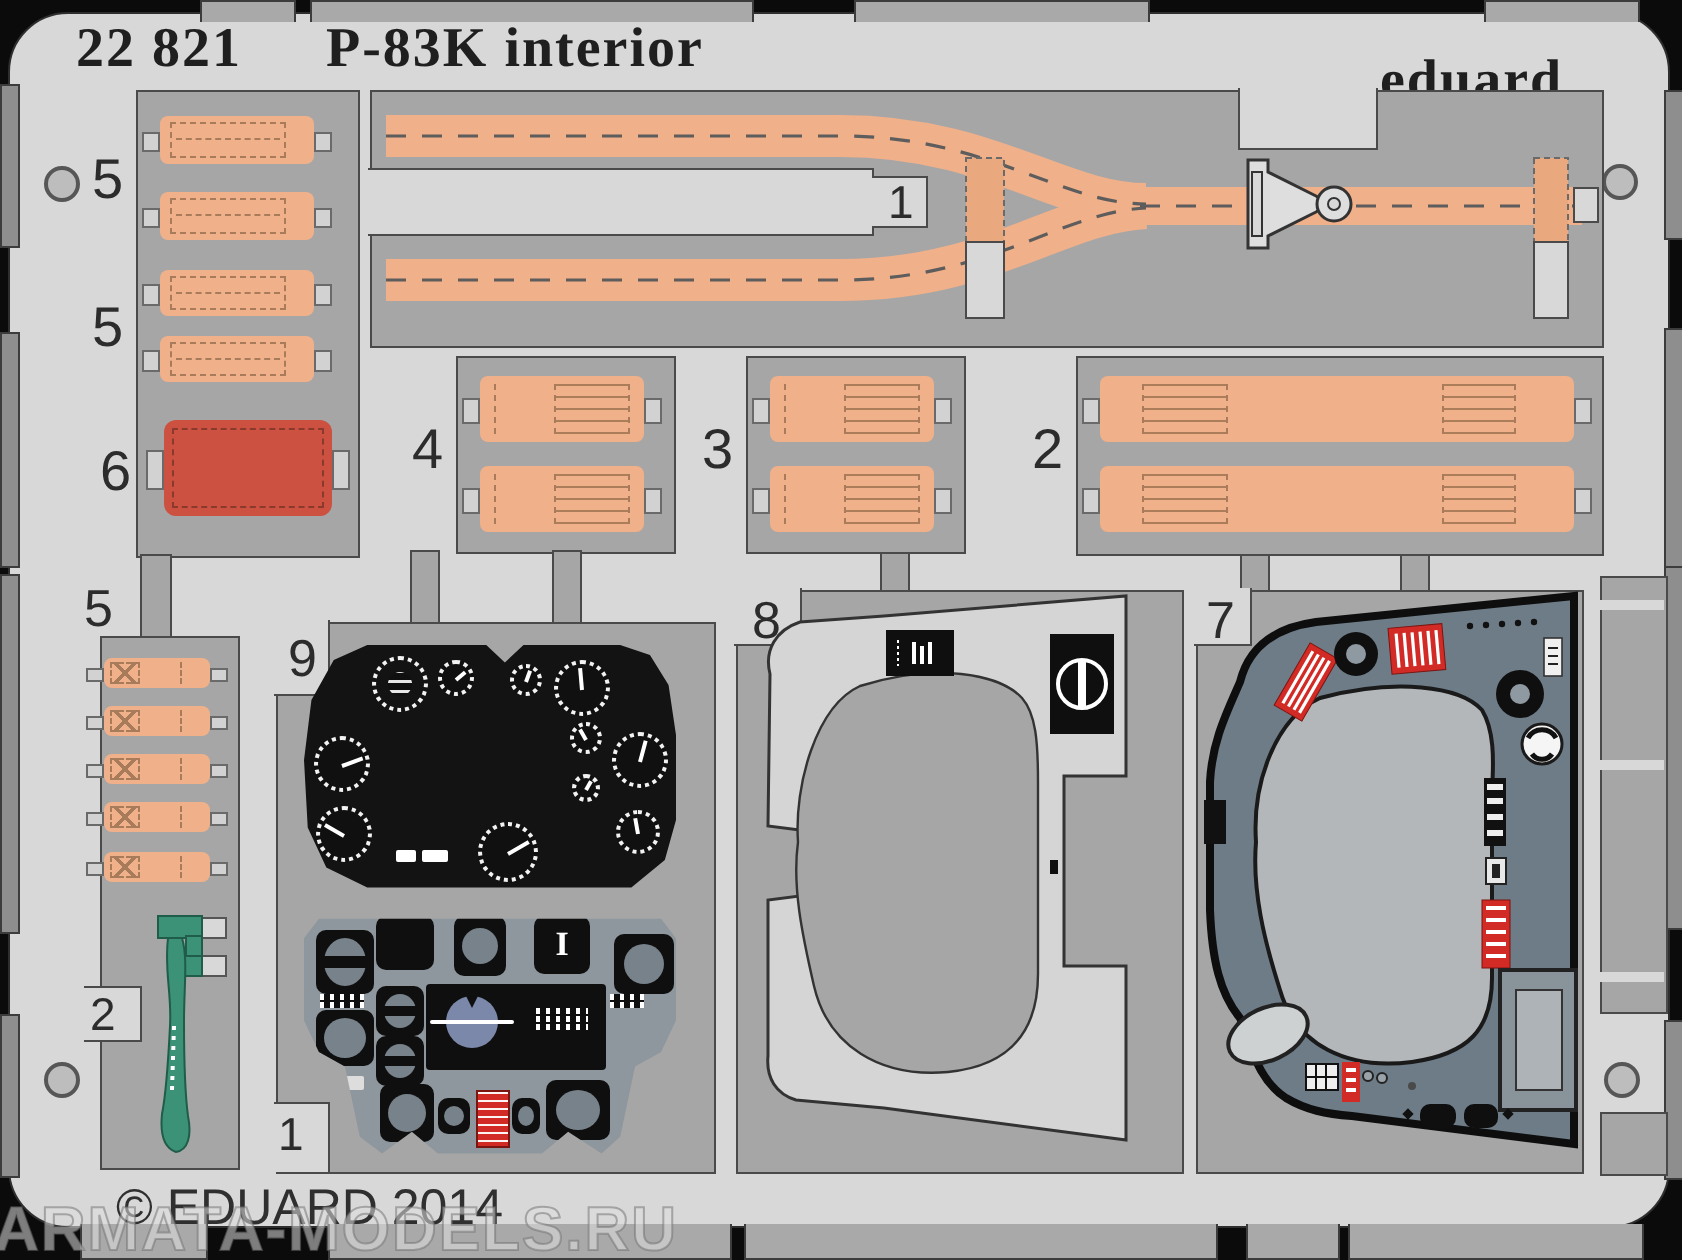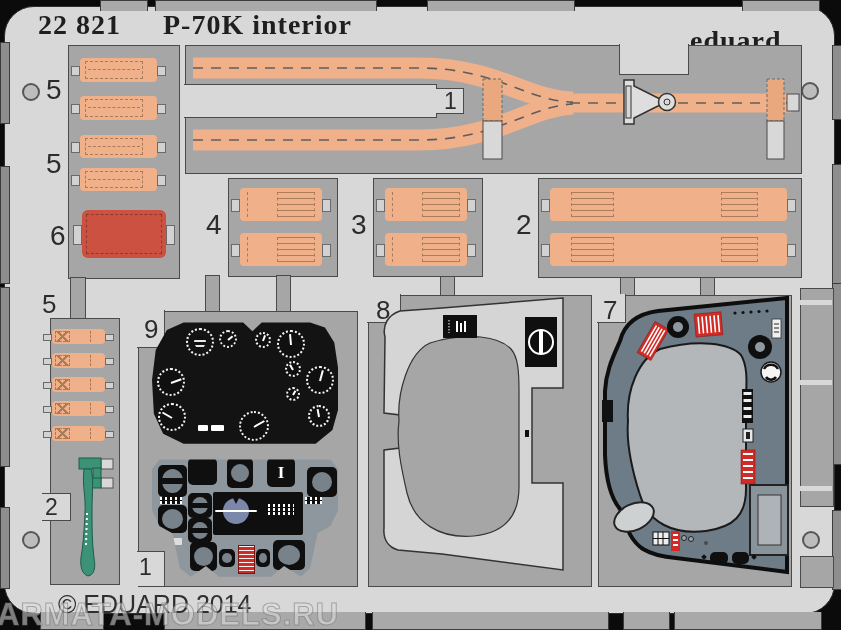--- a/index.html
+++ b/index.html
@@ -62,21 +62,21 @@
   <div class="rail" style="left:832px;top:164px;width:8px;height:124px"></div>
   <div class="rail" style="left:832px;top:283px;width:8px;height:180px"></div>
   <div class="rail" style="left:832px;top:510px;width:8px;height:78px"></div>
 
   <div class="holec" style="left:22px;top:83px"></div>
   <div class="holec" style="left:801px;top:82px"></div>
   <div class="holec" style="left:22px;top:531px"></div>
   <div class="holec" style="left:802px;top:531px"></div>
 
   <span class="hdr" style="left:38px;top:9px">22 821</span>
-  <span class="hdr" style="left:163px;top:9px">P-70K interior</span>
+  <span class="hdr" style="left:163px;top:9px">P-83K interior</span>
   <span class="hdr" style="left:690px;top:25px">eduard</span>
 
   <div class="block" style="left:68px;top:45px;width:110px;height:232px"></div>
   <div class="strap" style="left:80px;top:58px;width:77px;height:24px">
     <div class="sew" style="left:5px;top:3px;right:14px;bottom:3px"></div>
       <div class="sewh" style="left:8px;right:17px;top:11px"></div>
     </div>
   <div class="strap" style="left:80px;top:96px;width:77px;height:24px">
     <div class="sew" style="left:5px;top:3px;right:14px;bottom:3px"></div>
       <div class="sewh" style="left:8px;right:17px;top:11px"></div>

